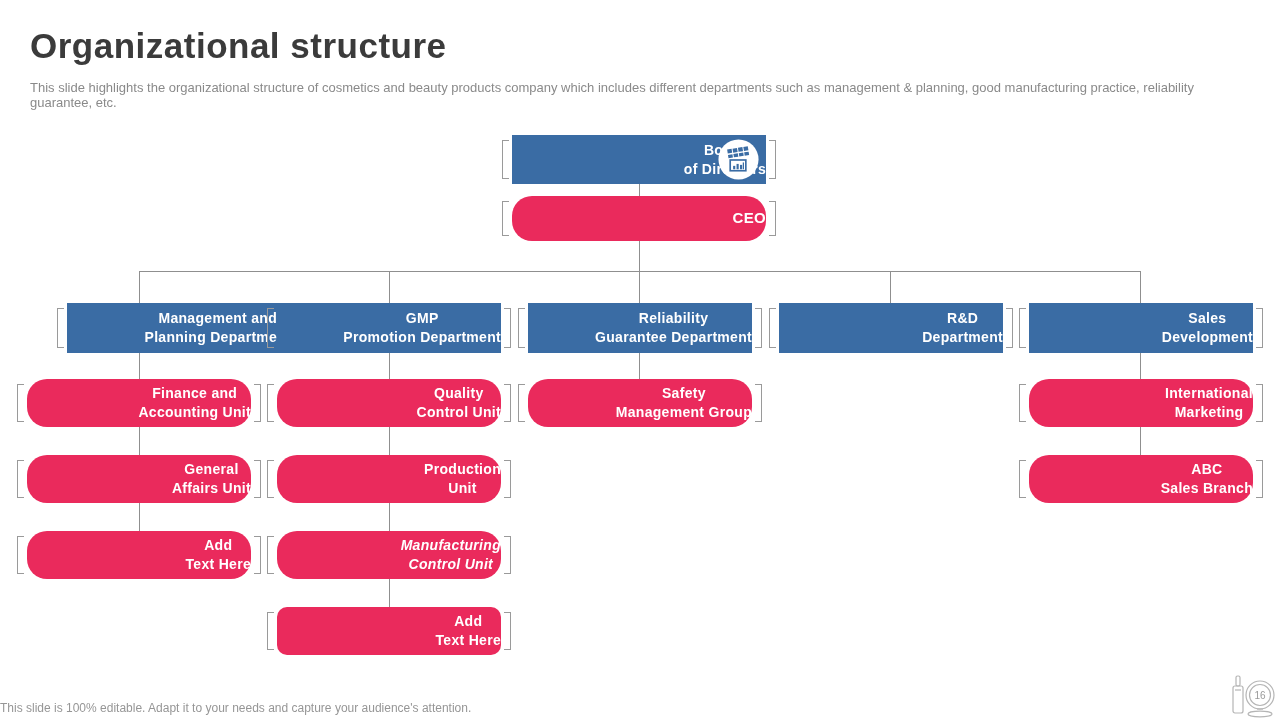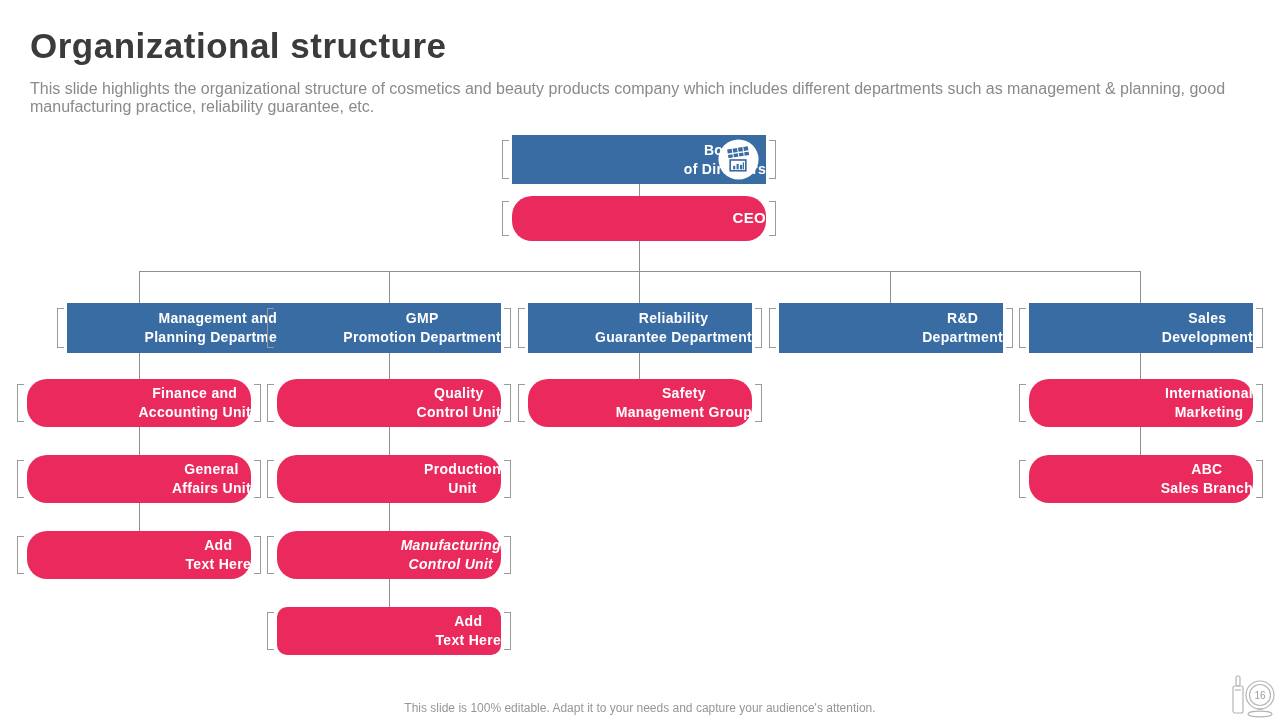--- a/index.html
+++ b/index.html
@@ -22,21 +22,21 @@
     font-weight: 700;
     color: #3b3b3b;
     letter-spacing: 0.5px;
   }
 
   .subtitle {
     position: absolute;
     left: 30px;
     top: 80px;
     width: 1200px;
-    font-size: 16px;
+    font-size: 13px;
     color: #8a8a8a;
   }
 
   .connectors {
     position: absolute;
     left: 0; top: 0;
     z-index: 0;
   }
 
   .node {
@@ -75,21 +75,20 @@
     top: 3px;
     width: 43px;
     height: 43px;
   }
 
   .footer {
     position: absolute;
     left: 0;
     right: 0;
     top: 701px;
-    text-align: center;
     font-size: 12px;
     color: #969696;
   }
 
   .page-badge {
     position: absolute;
     left: 1226px;
     top: 672px;
     width: 54px;
     height: 46px;

